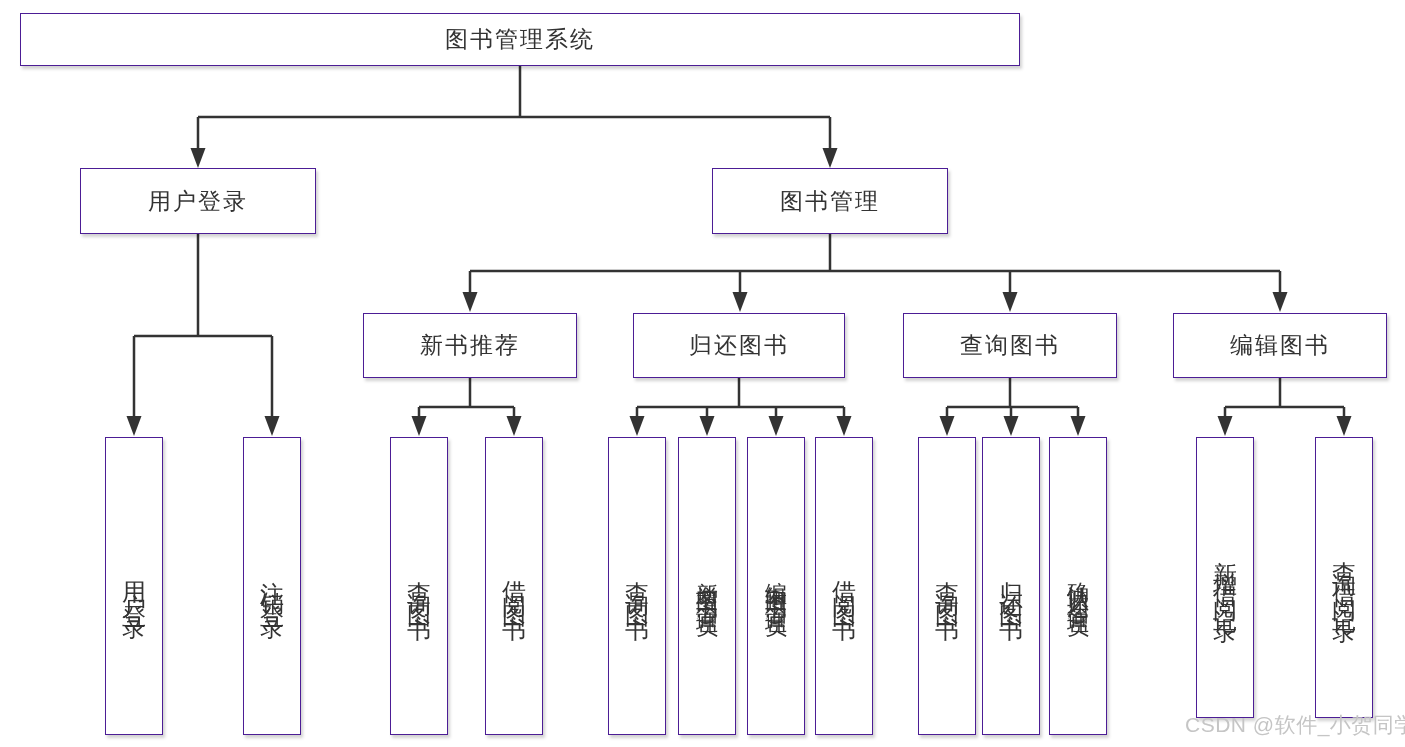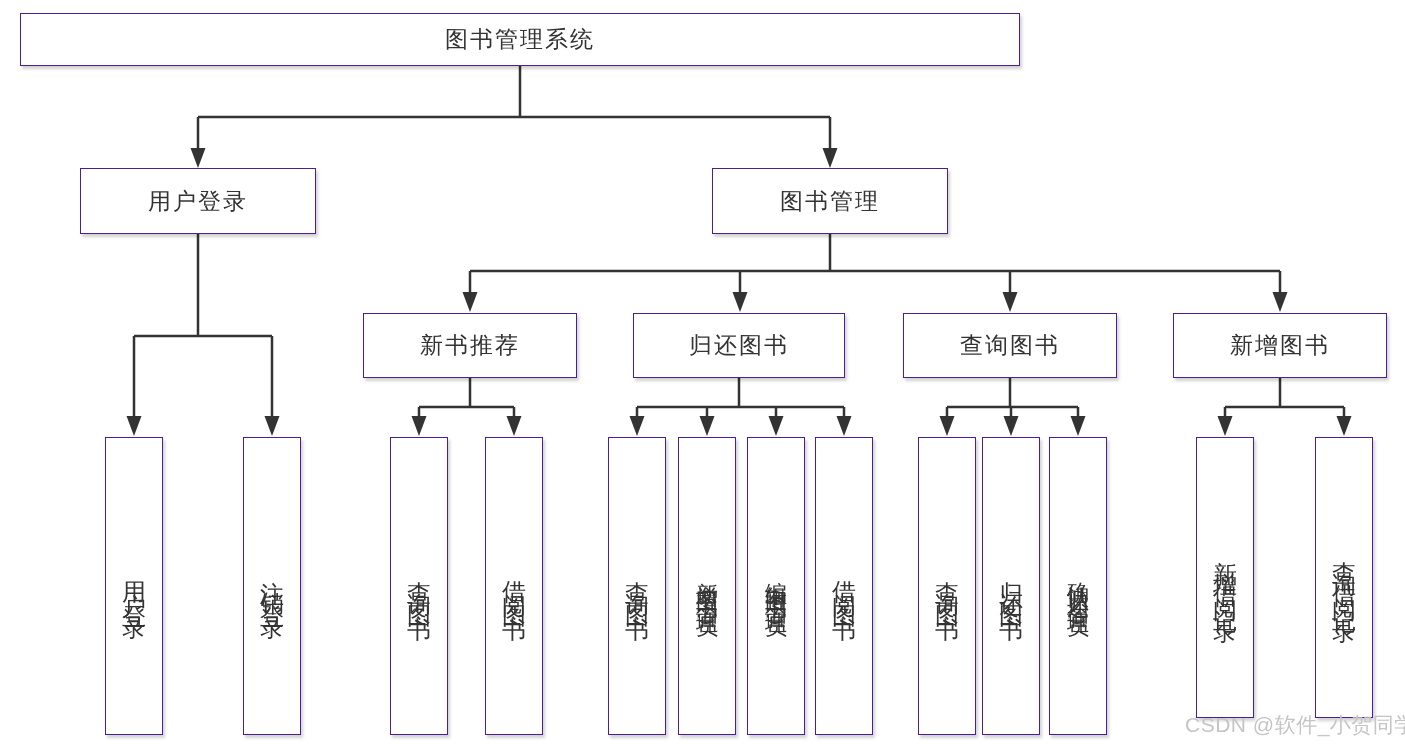--- a/index.html
+++ b/index.html
@@ -144,21 +144,21 @@
   <div class="box" style="left:363px; top:313px; width:214px; height:65px">
     <span class="h-label">新书推荐</span>
   </div>
   <div class="box" style="left:633px; top:313px; width:212px; height:65px">
     <span class="h-label">归还图书</span>
   </div>
   <div class="box" style="left:903px; top:313px; width:214px; height:65px">
     <span class="h-label">查询图书</span>
   </div>
   <div class="box" style="left:1173px; top:313px; width:214px; height:65px">
-    <span class="h-label">新增图书</span>
+    <span class="h-label">编辑图书</span>
   </div>
 
   <div class="box leaf" style="left:105px; top:437px; width:58px; height:298px">
     <span class="v-label">用户登录</span>
   </div>
   <div class="box leaf" style="left:243px; top:437px; width:58px; height:298px">
     <span class="v-label">注销登录</span>
   </div>
 
   <div class="box leaf" style="left:390px; top:437px; width:58px; height:298px">

